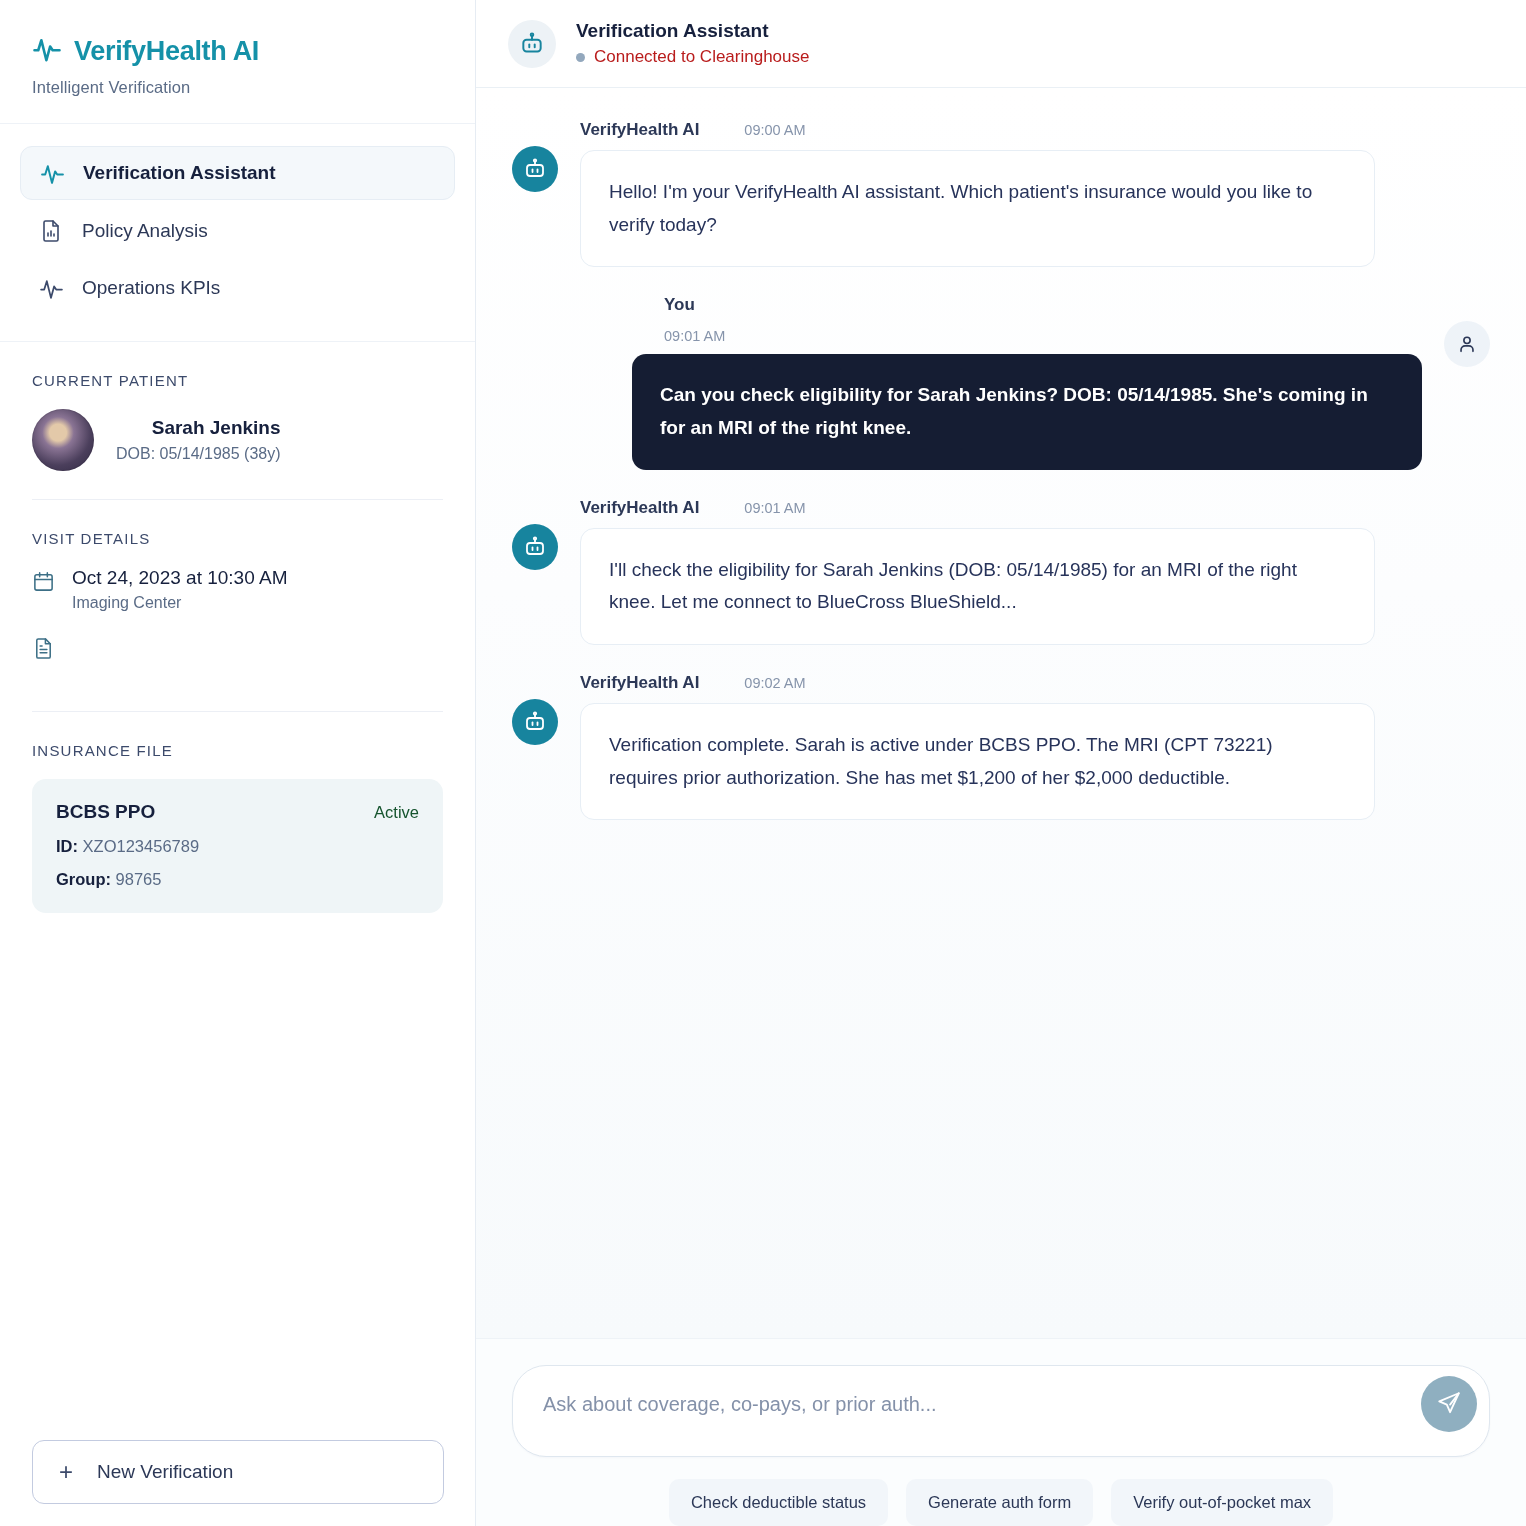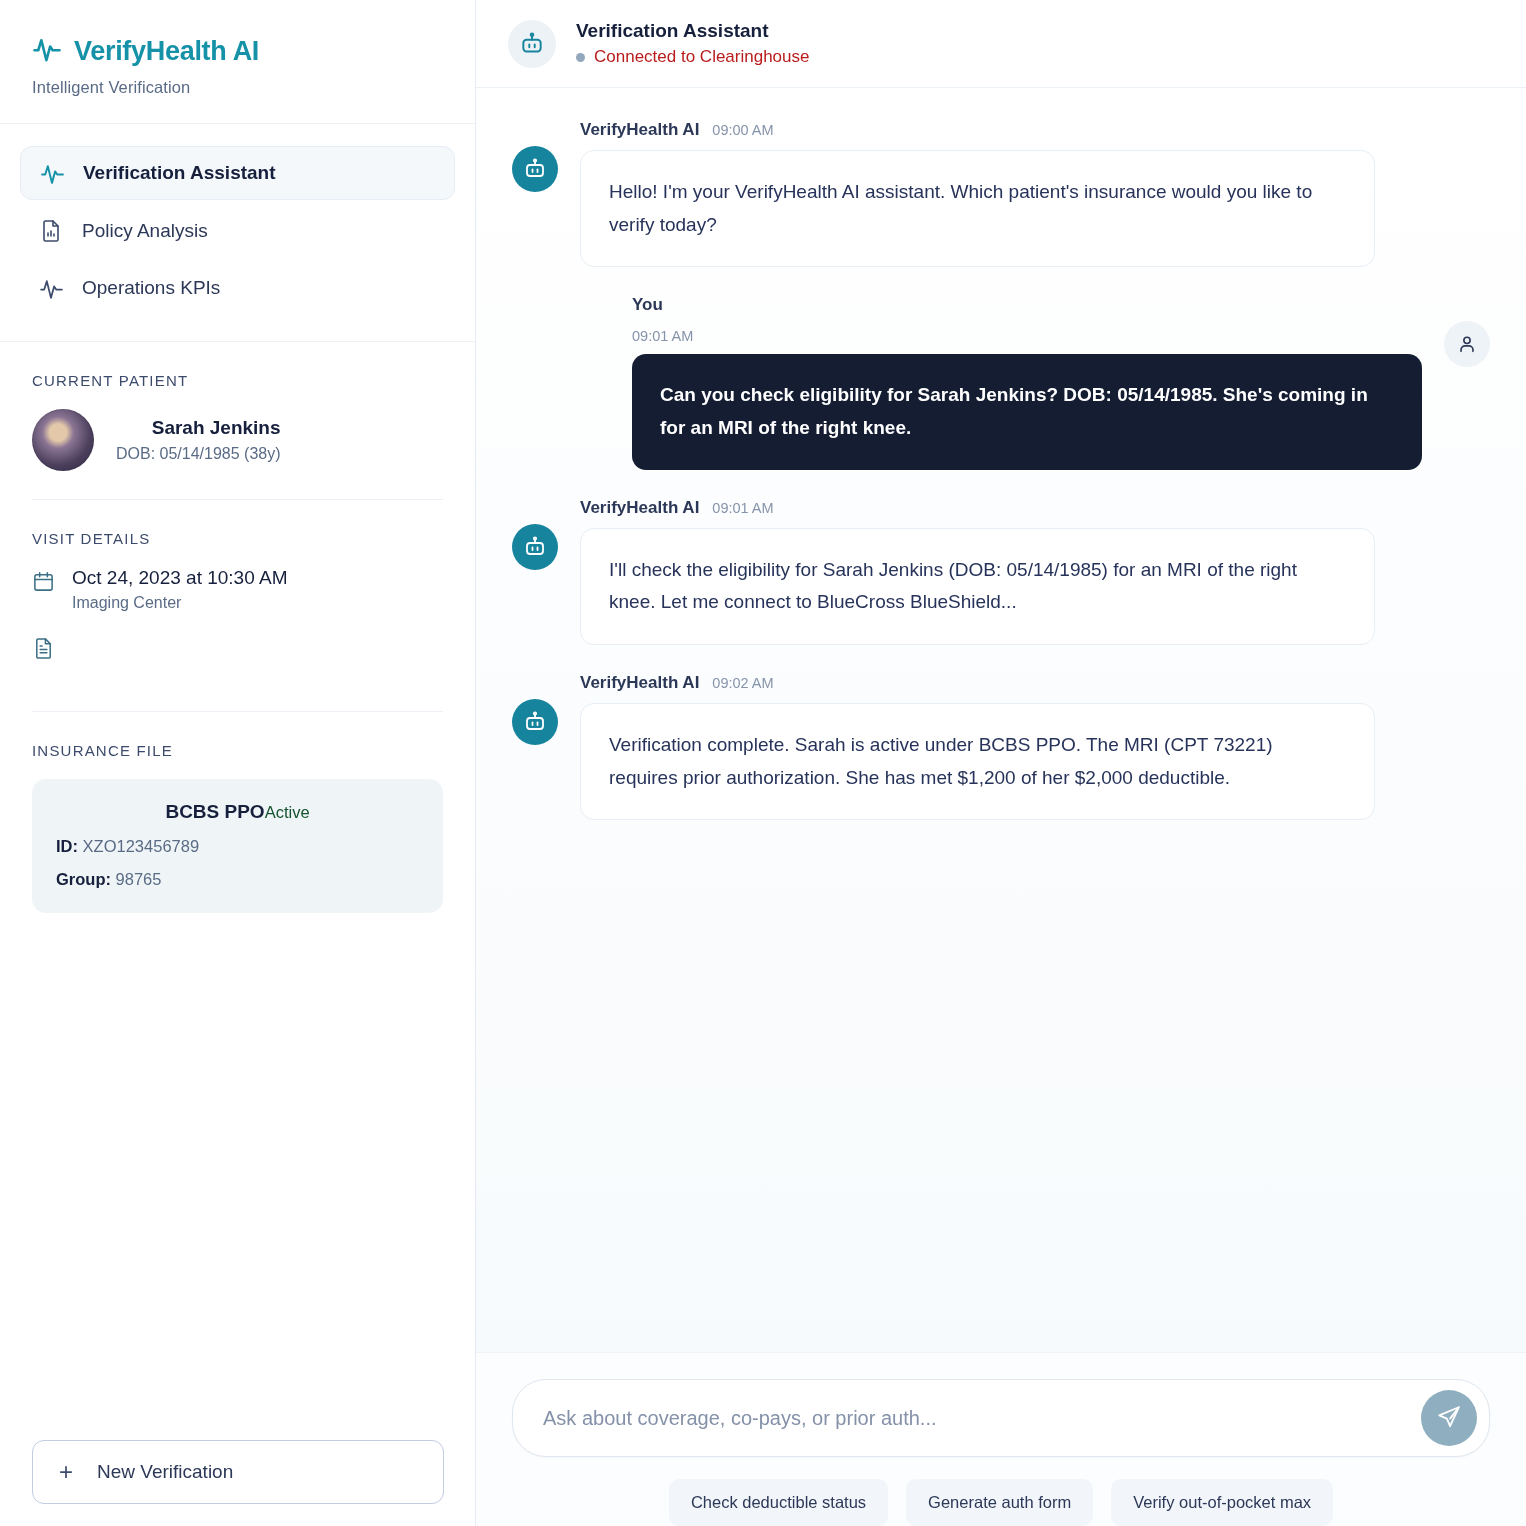--- a/index.html
+++ b/index.html
@@ -55,21 +55,21 @@
 
   .visit-item { display: flex; gap: 16px; margin-bottom: 22px; }
   .visit-icon { width: 24px; height: 24px; flex: none; margin-top: 3px; }
   .visit-primary { font-size: 19px; color: #16203d; }
   .visit-secondary { font-size: 16px; color: #5a6b86; margin-top: 5px; }
 
   .ins-card {
     background: #eff5f7; border-radius: 14px; padding: 22px 24px 24px 24px;
     margin-top: 2px;
   }
-  .ins-top { display: flex; justify-content: center; align-items: baseline; }
+  .ins-top { display: flex; justify-content: space-between; align-items: baseline; }
   .ins-plan { font-size: 19px; font-weight: bold; color: #16203d; }
   .ins-status { font-size: 16.5px; color: #14532d; }
   .ins-line { font-size: 16.5px; color: #5a6b86; margin-top: 14px; }
   .ins-line b { color: #16203d; font-weight: bold; }
 
   .sidebar-footer { position: absolute; left: 0; bottom: 22px; width: 476px; padding: 0 32px; }
   .new-verif-btn {
     width: 100%; display: flex; align-items: center; gap: 24px;
     padding: 19px 26px; border: 1px solid #c3cbe0; border-radius: 12px;
     background: #fff; font-size: 19px; color: #2c3857; cursor: pointer;
@@ -100,33 +100,33 @@
     width: 46px; height: 46px; border-radius: 50%; flex: none;
     display: flex; align-items: center; justify-content: center; margin-top: 26px;
   }
   .avatar.bot { background: #17849e; }
   .avatar.you { background: #eef3f8; }
   .msg-col { max-width: 795px; min-width: 0; }
   .msg.user .msg-col { max-width: 790px; }
   .meta { display: flex; align-items: baseline; gap: 13px; margin-bottom: 10px; }
   .msg.user .meta { justify-content: flex-end; flex-direction: column; }
   .meta-name { font-size: 17px; font-weight: bold; color: #2c3857; }
-  .meta-time { font-size: 14.5px; color: #8694ab; }
+  .meta-time { font-size: 14.5px; color: #8694ab; margin-left: 32px; }
   .bubble {
     border-radius: 14px; padding: 25px 28px;
     font-size: 19px; line-height: 1.72;
   }
   .bubble.bot { background: #fff; border: 1px solid #e7eef5; color: #27335a; }
   .bubble.you { background: #151d33; color: #ffffff; font-weight: bold; }
 
   .composer { flex: none; padding: 26px 36px 0 36px; background: #fbfdfe; border-top: 1px solid #eef3f7; }
   .input-wrap {
     display: flex; align-items: center; gap: 16px;
     background: #fff; border: 1px solid #dfe7ef; border-radius: 34px;
-    padding: 10px 12px 10px 30px; box-shadow: 0 1px 2px rgba(20,40,80,.03);
+    padding: 10px 12px 24px 30px; box-shadow: 0 1px 2px rgba(20,40,80,.03);
   }
   .input-wrap input {
     flex: 1; border: none; outline: none; font-size: 20px; color: #27335a;
     font-family: "Liberation Sans", sans-serif; background: transparent; padding: 14px 0;
   }
   .input-wrap input::placeholder { color: #8491a9; }
   .send-btn {
     width: 56px; height: 56px; border-radius: 50%; border: none; flex: none;
     background: #8fafc0; display: flex; align-items: center; justify-content: center; cursor: pointer;
   }

